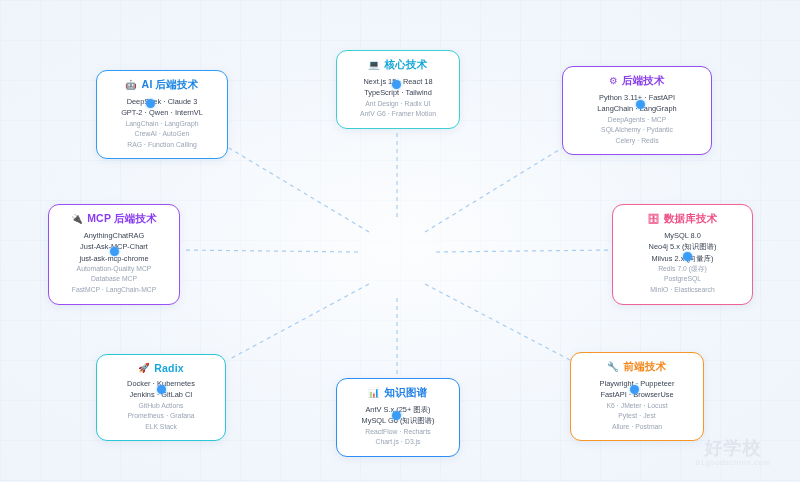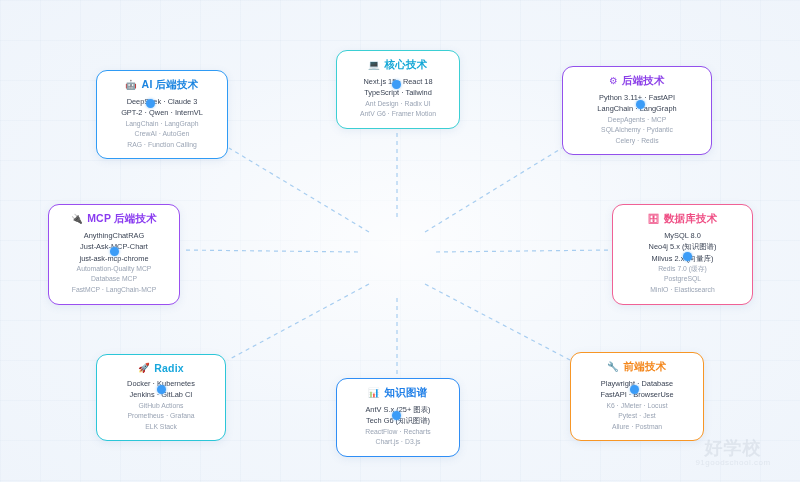--- a/index.html
+++ b/index.html
@@ -223,31 +223,31 @@
     <div class="line muted">Prometheus · Grafana</div>
     <div class="line muted">ELK Stack</div>
   </div>
 
   <div class="card" id="card-viz">
     <div class="card-title">
       <span class="ticon">📊</span>
       <span>知识图谱</span>
     </div>
     <div class="line primary">AntV S.x (25+ 图表)</div>
-    <div class="line primary">Tech G6 (知识图谱)</div>
+    <div class="line primary">MySQL G6 (知识图谱)</div>
     <div class="line muted">ReactFlow · Recharts</div>
     <div class="line muted">Chart.js · D3.js</div>
   </div>
 
   <div class="card" id="card-testing">
     <div class="card-title">
       <span class="ticon">🔧</span>
       <span>前端技术</span>
     </div>
-    <div class="line primary">Playwright · Database</div>
+    <div class="line primary">Playwright · Puppeteer</div>
     <div class="line primary">FastAPI · BrowserUse</div>
     <div class="line muted">K6 · JMeter · Locust</div>
     <div class="line muted">Pytest · Jest</div>
     <div class="line muted">Allure · Postman</div>
   </div>
 
 
   <div class="dot" style="left:146px; top:99px;"></div>
   <div class="dot" style="left:392px; top:80px;"></div>
   <div class="dot" style="left:636px; top:100px;"></div>

